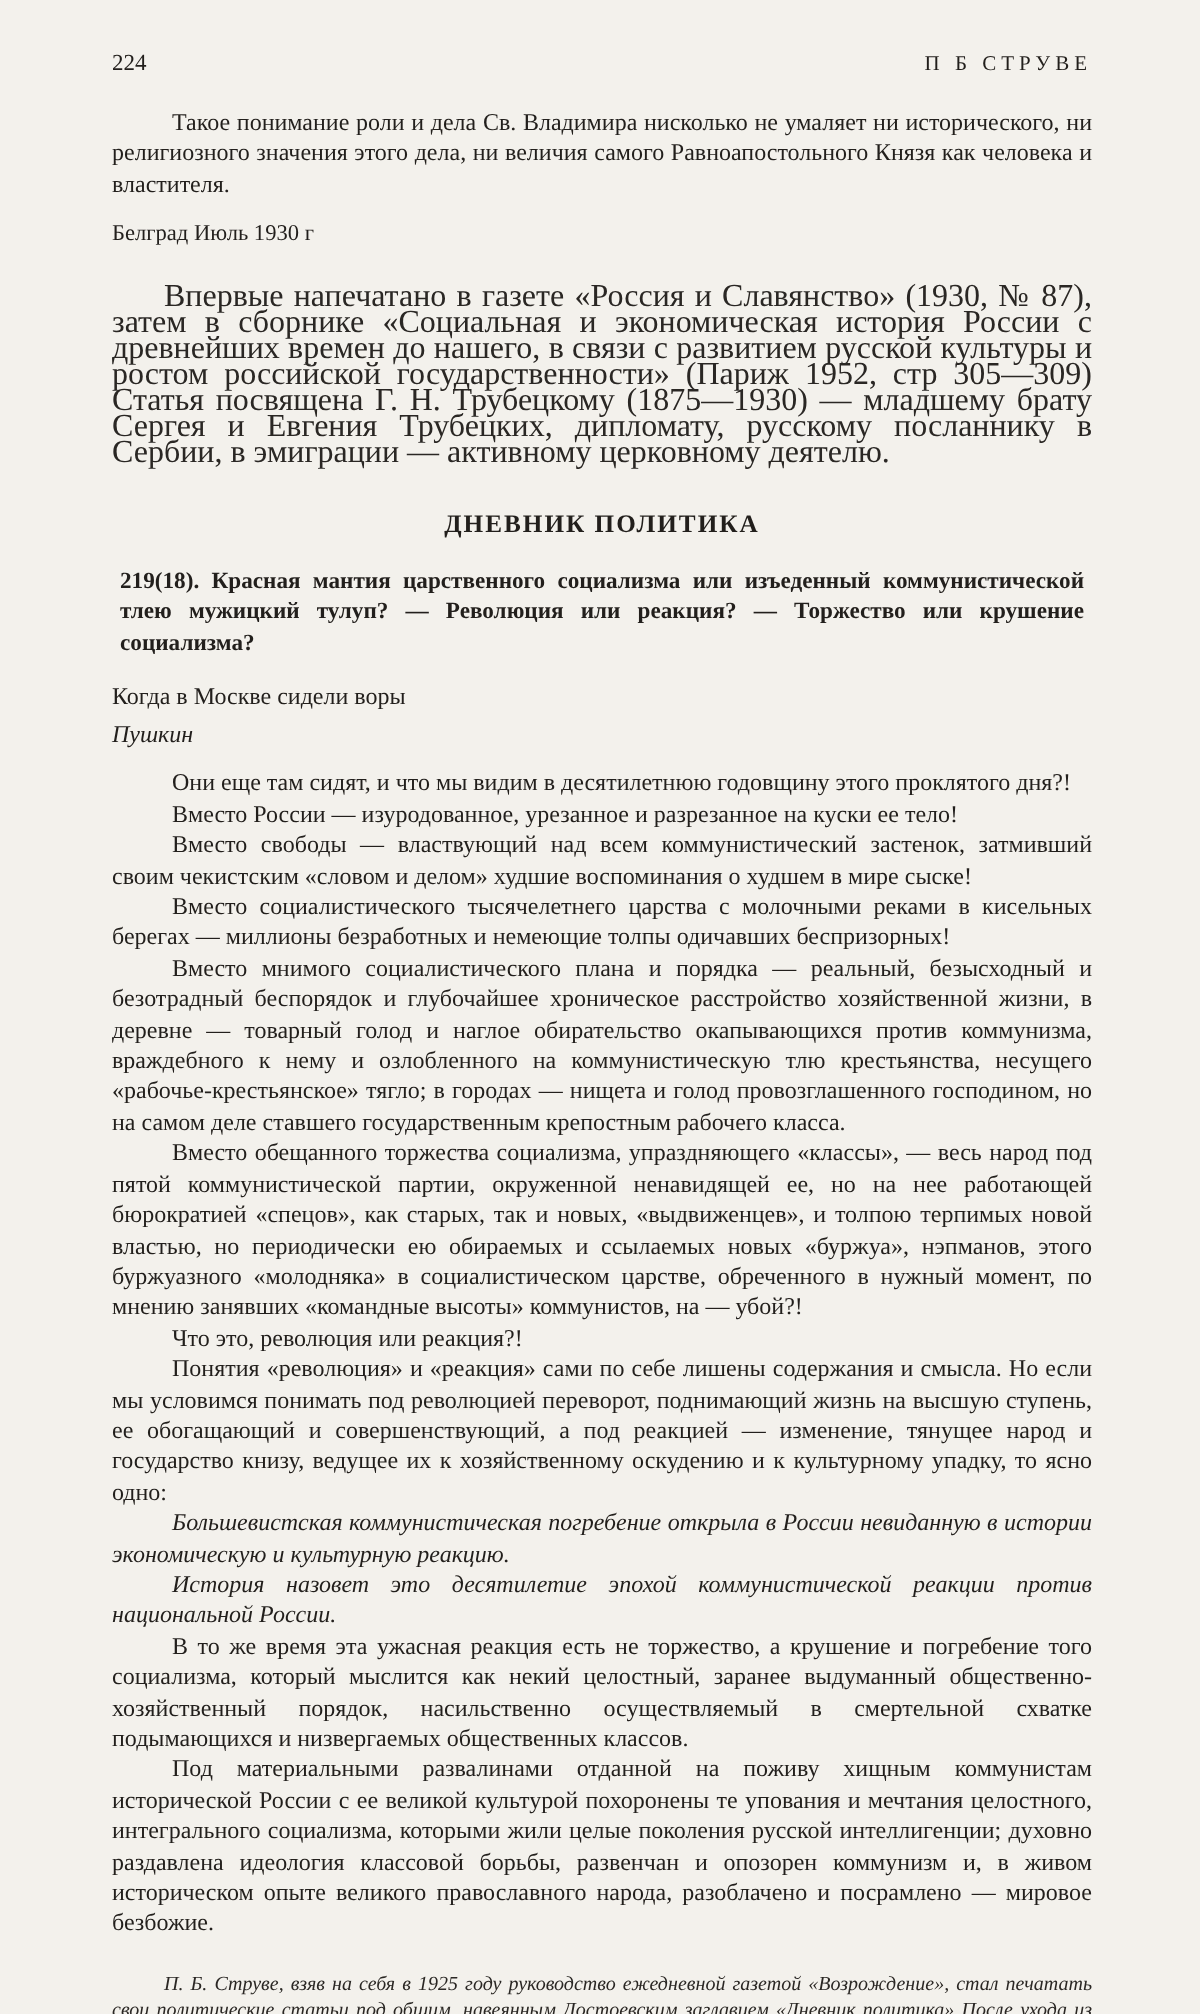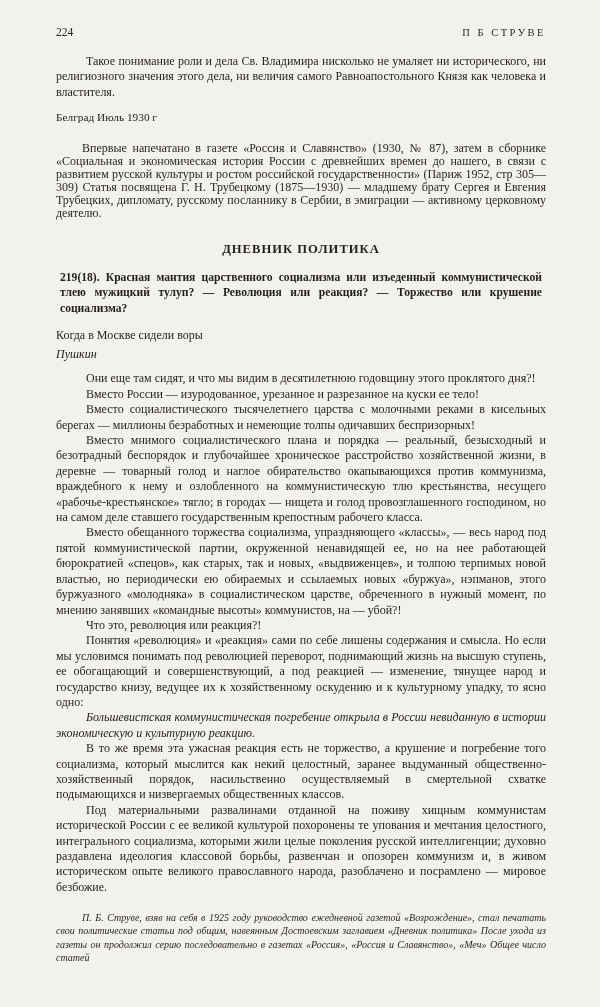--- a/index.html
+++ b/index.html
@@ -33,21 +33,21 @@
     margin: 0;
   }
   .para.italic { font-style: italic; }
   .dateline {
     font-size: 11.3px;
     margin: 10px 0 0 0;
     text-indent: 0;
     text-align: left;
   }
   .note {
-    font-size: 12px;
+    font-size: 16px;
     line-height: 13px;
     text-align: justify;
     text-indent: 26px;
     margin: 16px 0 0 0;
     color: #2a2724;
   }
   .section-heading {
     text-align: center;
     font-weight: bold;
     font-size: 12.6px;
@@ -104,25 +104,27 @@
   <p class="article-title">219(18).  Красная мантия царственного социализма или изъеденный коммунистической тлею мужицкий тулуп? — Революция или реакция? — Торжество или крушение социализма?</p>
 
   <div class="epigraph">
     <div>Когда в Москве сидели воры</div>
     <div class="author">Пушкин</div>
   </div>
 
   <div class="body-block" id="paragraph-list">
       <p class="para">Они еще там сидят, и что мы видим в десятилетнюю годовщину этого проклятого дня?!</p>
       <p class="para">Вместо России — изуродованное, урезанное и разрезанное на куски ее тело!</p>
+      <p class="para">Вместо свободы — властвующий над всем коммунистический застенок, затмивший своим чекистским «словом и делом» худшие воспоминания о худшем в мире сыске!</p>
       <p class="para">Вместо социалистического тысячелетнего царства с молочными реками в кисельных берегах — миллионы безработных и немеющие толпы одичавших беспризорных!</p>
       <p class="para">Вместо мнимого социалистического плана и порядка — реальный, безысходный и безотрадный беспорядок и глубочайшее хроническое расстройство хозяйственной жизни, в деревне — товарный голод и наглое обирательство окапывающихся против коммунизма, враждебного к нему и озлобленного на коммунистическую тлю крестьянства, несущего «рабочье-крестьянское» тягло; в городах — нищета и голод провозглашенного господином, но на самом деле ставшего государственным крепостным рабочего класса.</p>
       <p class="para">Вместо обещанного торжества социализма, упраздняющего «классы», — весь народ под пятой коммунистической партии, окруженной ненавидящей ее, но на нее работающей бюрократией «спецов», как старых, так и новых, «выдвиженцев», и толпою терпимых новой властью, но периодически ею обираемых и ссылаемых новых «буржуа», нэпманов, этого буржуазного «молодняка» в социалистическом царстве, обреченного в нужный момент, по мнению занявших «командные высоты» коммунистов, на — убой?!</p>
       <p class="para">Что это, революция или реакция?!</p>
       <p class="para">Понятия «революция» и «реакция» сами по себе лишены содержания и смысла. Но если мы условимся понимать под революцией переворот, поднимающий жизнь на высшую ступень, ее обогащающий и совершенствующий, а под реакцией — изменение, тянущее народ и государство книзу, ведущее их к хозяйственному оскудению и к культурному упадку, то ясно одно:</p>
       <p class="para italic">Большевистская коммунистическая погребение открыла в России невиданную в истории экономическую и культурную реакцию.</p>
+      <p class="para italic">История назовет это десятилетие эпохой коммунистической реакции против национальной России.</p>
       <p class="para">В то же время эта ужасная реакция есть не торжество, а крушение и погребение того социализма, который мыслится как некий целостный, заранее выдуманный общественно-хозяйственный порядок, насильственно осуществляемый в смертельной схватке подымающихся и низвергаемых общественных классов.</p>
       <p class="para">Под материальными развалинами отданной на поживу хищным коммунистам исторической России с ее великой культурой похоронены те упования и мечтания целостного, интегрального социализма, которыми жили целые поколения русской интеллигенции; духовно раздавлена идеология классовой борьбы, развенчан и опозорен коммунизм и, в живом историческом опыте великого православного народа, разоблачено и посрамлено — мировое безбожие.</p>
     </div>
 
   <p class="footnote">П. Б. Струве, взяв на себя в 1925 году руководство ежедневной газетой «Возрождение», стал печатать свои политические статьи под общим, навеянным Достоевским заглавием «Дневник политика»  После ухода из газеты он продолжил серию последовательно в газетах «Россия», «Россия и Славянство», «Меч»  Общее число статей</p>
 
 </div>
 
 </body></html>

